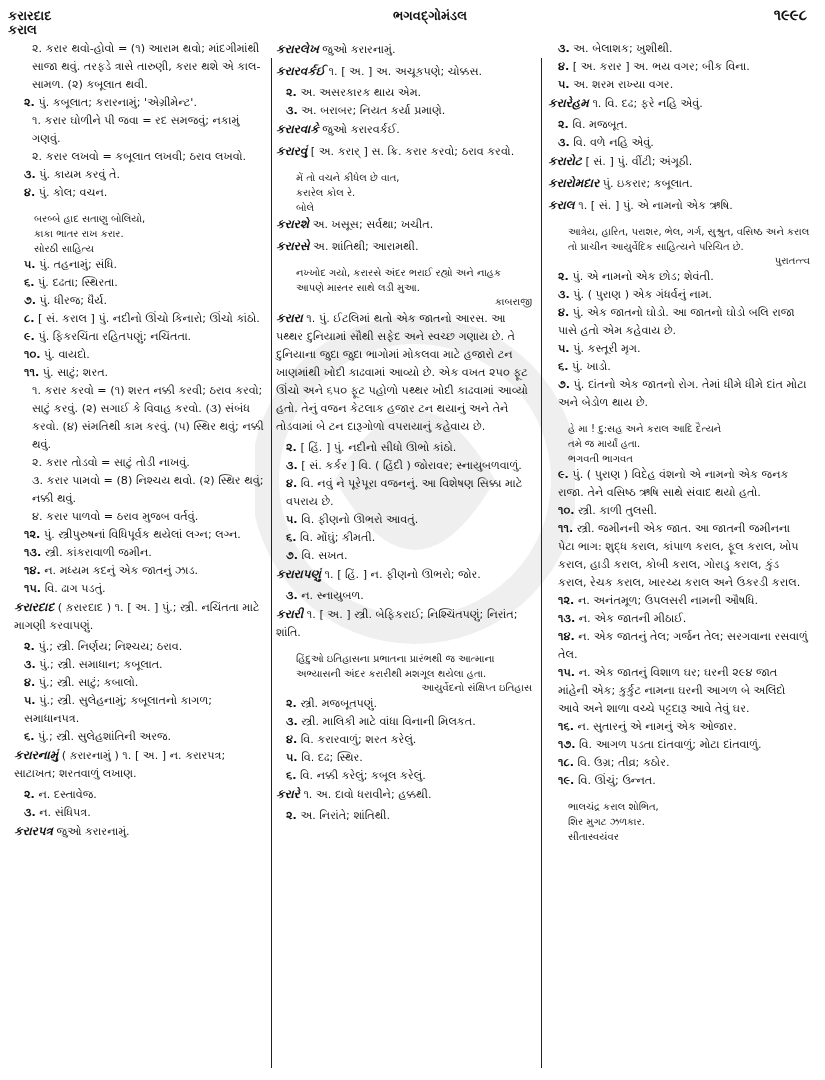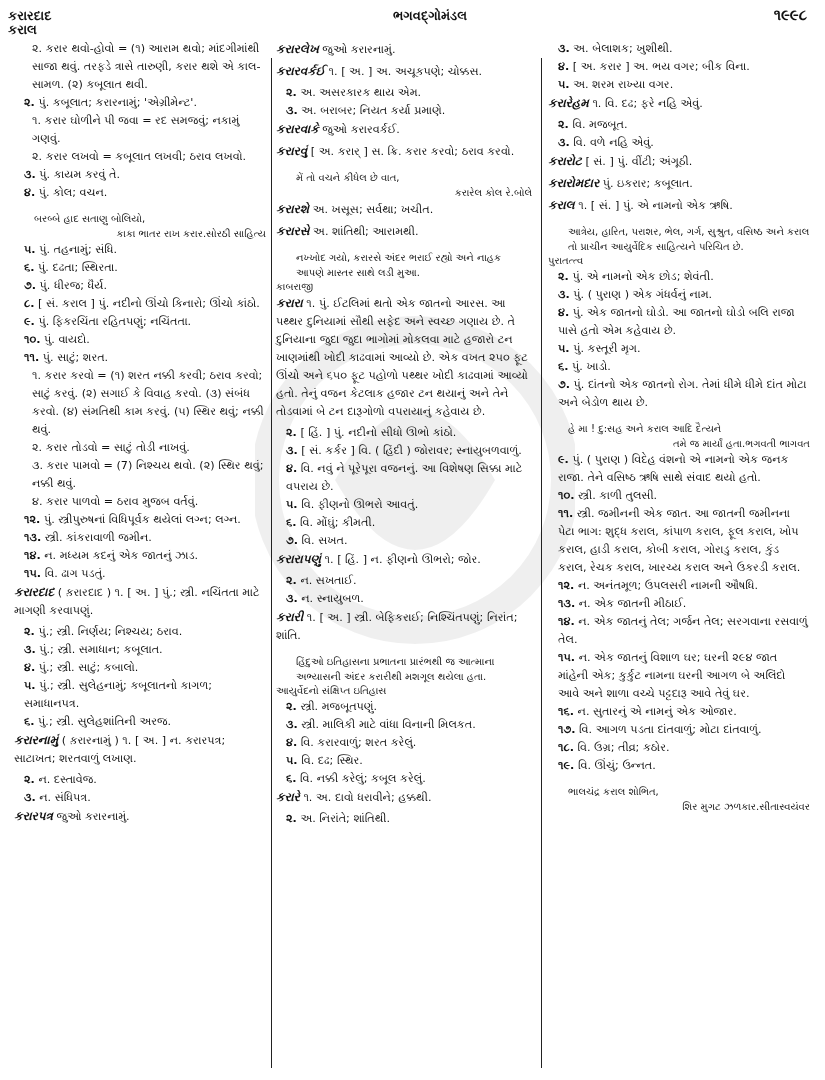--- a/index.html
+++ b/index.html
@@ -31,22 +31,22 @@
   .rule { position: absolute; top: 58px; width: 1px; background: #222; height: 1010px; }
   .rule1 { left: 271px; }
   .rule2 { left: 541px; }
 
   .entry { margin: 0 0 3px 0; }
   .hw { font-weight: bold; font-size: 12px; font-style: italic; }
   .sense { display: block; padding-left: 10px; text-indent: 0; }
   .sense .num { font-weight: bold; }
   .sub { display: block; padding-left: 18px; }
   .quote { display: block; padding-left: 20px; font-size: 10px; line-height: 15px; margin-top: 9px; }
-  .src { display: block; font-size: 10px; line-height: 14px; }
-  .quote-with-src { display: flex; justify-content: flex-end; padding-left: 20px; font-size: 10px; line-height: 15px; }
+  .src { display: block; text-align: right; font-size: 10px; line-height: 14px; }
+  .quote-with-src { display: flex; justify-content: center; padding-left: 20px; font-size: 10px; line-height: 15px; flex-direction: column; }
 </style>
 </head>
 <body>
 
 <svg class="watermark" viewBox="0 0 320 360">
   <circle cx="160" cy="180" r="150" fill="none" stroke="#000" stroke-width="28"></circle>
   <path d="M80 180 Q160 40 240 180 Q160 320 80 180 Z" fill="#000"></path>
 </svg>
 
 <div class="header">
@@ -73,21 +73,21 @@
     </div>
     <div class="sense"><span class="num">૫.</span><span> </span><span>પું. તહનામું; સંધિ.</span></div>
     <div class="sense"><span class="num">૬.</span><span> </span><span>પું. દઢતા; સ્થિરતા.</span></div>
     <div class="sense"><span class="num">૭.</span><span> </span><span>પું. ધીરજ; ધૈર્ય.</span></div>
     <div class="sense"><span class="num">૮.</span><span> </span><span>[ સં. કરાલ ] પું. નદીનો ઊંચો કિનારો; ઊંચો કાંઠો.</span></div>
     <div class="sense"><span class="num">૯.</span><span> </span><span>પું. ફિકરચિંતા રહિતપણું; નચિંતતા.</span></div>
     <div class="sense"><span class="num">૧૦.</span><span> </span><span>પું. વાયદો.</span></div>
     <div class="sense"><span class="num">૧૧.</span><span> </span><span>પું. સાટું; શરત.</span></div>
     <div class="sub">૧. કરાર કરવો = (૧) શરત નક્કી કરવી; ઠરાવ કરવો; સાટું કરવું. (૨) સગાઈ કે વિવાહ કરવો. (૩) સંબંધ કરવો. (૪) સંમતિથી કામ કરવું. (૫) સ્થિર થવું; નક્કી થવું.</div>
     <div class="sub">૨. કરાર તોડવો = સાટું તોડી નાખવું.</div>
-    <div class="sub">૩. કરાર પામવો = (7) નિશ્ચય થવો. (૨) સ્થિર થવું; નક્કી થવું.</div>
+    <div class="sub">૩. કરાર પામવો = (8) નિશ્ચય થવો. (૨) સ્થિર થવું; નક્કી થવું.</div>
     <div class="sub">૪. કરાર પાળવો = ઠરાવ મુજબ વર્તવું.</div>
     <div class="sense"><span class="num">૧૨.</span><span> </span><span>પું. સ્ત્રીપુરુષનાં વિધિપૂર્વક થયેલાં લગ્ન; લગ્ન.</span></div>
     <div class="sense"><span class="num">૧૩.</span><span> </span><span>સ્ત્રી. કાંકરાવાળી જમીન.</span></div>
     <div class="sense"><span class="num">૧૪.</span><span> </span><span>ન. મધ્યમ કદનું એક જાતનું ઝાડ.</span></div>
     <div class="sense"><span class="num">૧૫.</span><span> </span><span>વિ. ઢાગ પડતું.</span></div>
     <div class="entry"><span class="hw">કરારદાદ</span><span> </span><span>( ક઼રારદાદ ) ૧. [ અ. ] પું.; સ્ત્રી. નચિંતતા માટે માગણી કરવાપણું.</span></div>
     <div class="sense"><span class="num">૨.</span><span> </span><span>પું.; સ્ત્રી. નિર્ણય; નિશ્ચય; ઠરાવ.</span></div>
     <div class="sense"><span class="num">૩.</span><span> </span><span>પું.; સ્ત્રી. સમાધાન; કબૂલાત.</span></div>
     <div class="sense"><span class="num">૪.</span><span> </span><span>પું.; સ્ત્રી. સાટું; કબાલો.</span></div>
     <div class="sense"><span class="num">૫.</span><span> </span><span>પું.; સ્ત્રી. સુલેહનામું; કબૂલાતનો કાગળ; સમાધાનપત્ર.</span></div>
@@ -114,21 +114,20 @@
     <div class="quote">નખ્ખોદ ગયો, કરારસે અંદર ભરાઈ રહ્યો અને નાહક આપણે માસ્તર સાથે લડી મુઆ.</div>
     <div class="src">કાબરાજી</div>
     <div class="entry"><span class="hw">કરારા</span><span> </span><span>૧. પું. ઈટલિમાં થતો એક જાતનો આરસ. આ પથ્થર દુનિયામાં સૌથી સફેદ અને સ્વચ્છ ગણાય છે. તે દુનિયાના જુદા જુદા ભાગોમાં મોકલવા માટે હજારો ટન ખાણમાંથી ખોદી કાઢવામાં આવ્યો છે. એક વખત ૨૫૦ ફૂટ ઊંચો અને ૬૫૦ ફૂટ પહોળો પથ્થર ખોદી કાઢવામાં આવ્યો હતો. તેનું વજન કેટલાક હજાર ટન થયાનું અને તેને તોડવામાં બે ટન દારૂગોળો વપરાયાનું કહેવાય છે.</span></div>
     <div class="sense"><span class="num">૨.</span><span> </span><span>[ હિં. ] પું. નદીનો સીધો ઊભો કાંઠો.</span></div>
     <div class="sense"><span class="num">૩.</span><span> </span><span>[ સં. કર્કર ] વિ. ( હિંદી ) જોરાવર; સ્નાયુબળવાળું.</span></div>
     <div class="sense"><span class="num">૪.</span><span> </span><span>વિ. નવું ને પૂરેપૂરા વજનનું. આ વિશેષણ સિક્કા માટે વપરાય છે.</span></div>
     <div class="sense"><span class="num">૫.</span><span> </span><span>વિ. ફીણનો ઊભરો આવતું.</span></div>
     <div class="sense"><span class="num">૬.</span><span> </span><span>વિ. મોંઘું; કીમતી.</span></div>
     <div class="sense"><span class="num">૭.</span><span> </span><span>વિ. સખત.</span></div>
     <div class="entry"><span class="hw">કરારાપણું</span><span> </span><span>૧. [ હિં. ] ન. ફીણનો ઊભરો; જોર.</span></div>
-    <div class="sense"><span class="num">૨.</span><span> </span><span>ન. સખતાઈ.</span></div>
     <div class="sense"><span class="num">૩.</span><span> </span><span>ન. સ્નાયુબળ.</span></div>
     <div class="entry"><span class="hw">કરારી</span><span> </span><span>૧. [ અ. ] સ્ત્રી. બેફિકરાઈ; નિશ્ચિંતપણું; નિરાંત; શાંતિ.</span></div>
     <div class="quote">હિંદુઓ ઇતિહાસના પ્રભાતના પ્રારંભથી જ આત્માના અભ્યાસની અંદર કરારીથી મશગૂલ થયેલા હતા.</div>
     <div class="src">આયુર્વેદનો સંક્ષિપ્ત ઇતિહાસ</div>
     <div class="sense"><span class="num">૨.</span><span> </span><span>સ્ત્રી. મજબૂતપણું.</span></div>
     <div class="sense"><span class="num">૩.</span><span> </span><span>સ્ત્રી. માલિકી માટે વાંધા વિનાની મિલકત.</span></div>
     <div class="sense"><span class="num">૪.</span><span> </span><span>વિ. કરારવાળું; શરત કરેલું.</span></div>
     <div class="sense"><span class="num">૫.</span><span> </span><span>વિ. દઢ; સ્થિર.</span></div>
     <div class="sense"><span class="num">૬.</span><span> </span><span>વિ. નક્કી કરેલું; કબૂલ કરેલું.</span></div>
     <div class="entry"><span class="hw">કરારે</span><span> </span><span>૧. અ. દાવો ધરાવીને; હક્કથી.</span></div>

